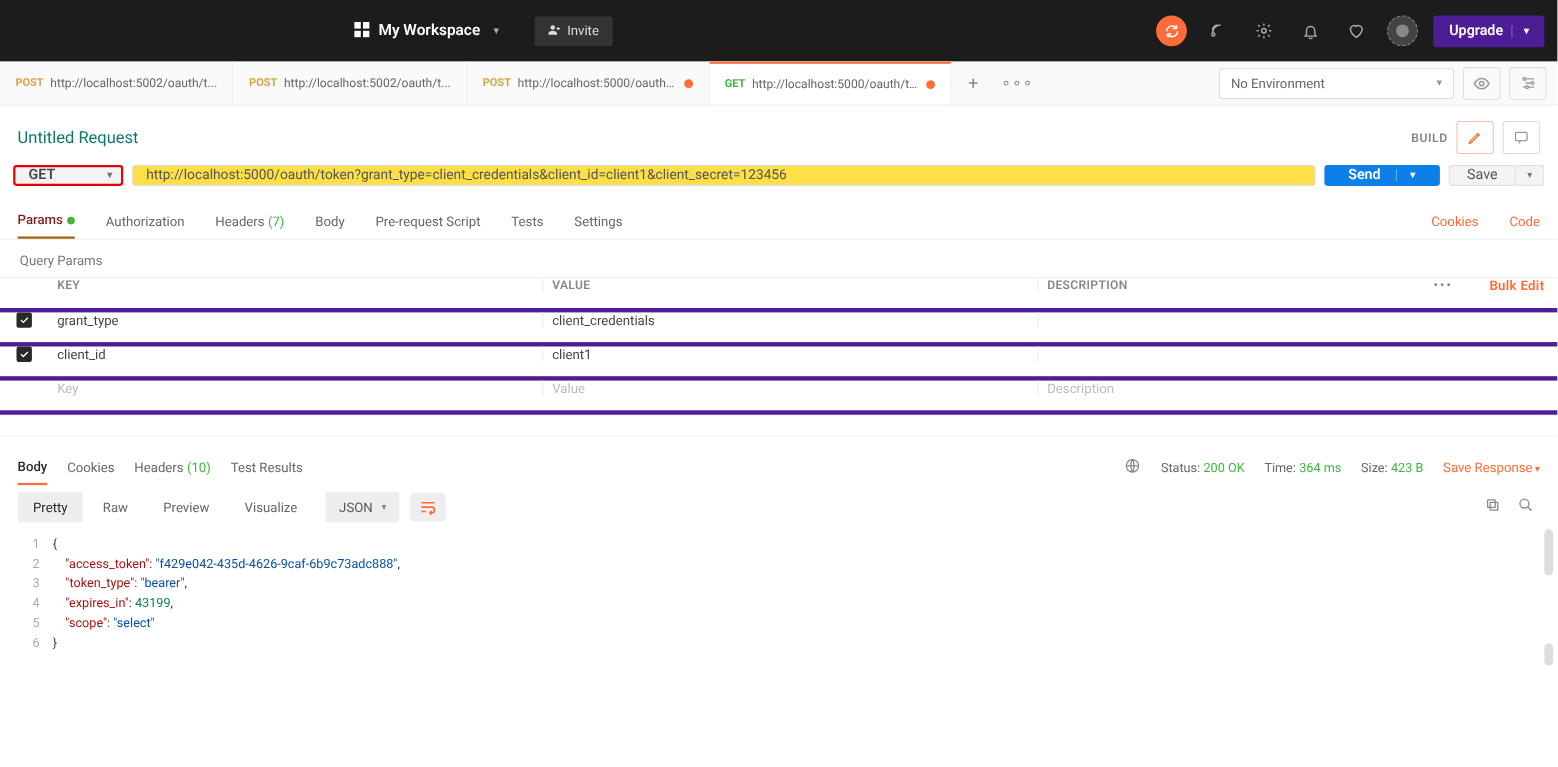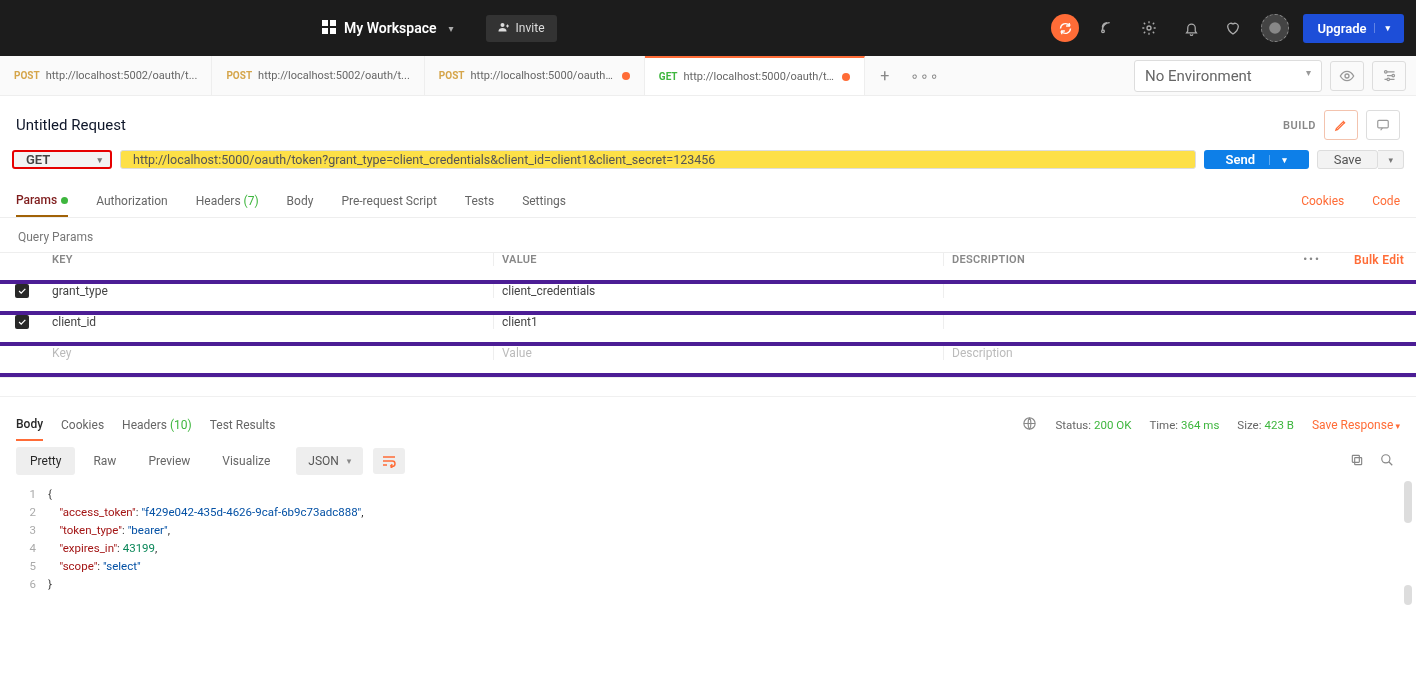--- a/index.html
+++ b/index.html
@@ -8,40 +8,40 @@
 .tb-left { display:flex; align-items:center; gap:8px; margin-left: 310px;}
 .ws-icon svg { fill:#fff; }
 .ws-name { font-size:14px; font-weight:600; }
 .ws-caret { color:#aaa; margin-left:4px; font-size:10px;}
 .invite-btn { margin-left:24px; background:#333; color:#ddd; padding:6px 12px; border-radius:3px; display:flex;align-items:center;gap:6px;font-size:12px;cursor:pointer;}
 .tb-right { margin-left:auto; display:flex; align-items:center; gap:14px; }
 .icon-btn { width:28px; height:28px; display:flex; align-items:center; justify-content:center; color:#aaa; cursor:pointer; font-size:15px; }
 .sync-badge { width:28px; height:28px; border-radius:50%; background:#ff6c37; display:flex;align-items:center;justify-content:center;}
 .sync-badge svg { stroke:#fff; fill:none; }
 .avatar { width:28px; height:28px; border-radius:50%; background:#444; border:1px dashed #888; display:flex;align-items:center;justify-content:center;}
-.upgrade-btn { background:#1d4ed8; color:#fff; padding:7px 14px; border-radius:3px; font-size:13px; font-weight:600; cursor:pointer; display:flex; align-items:center; gap:8px;}
+.upgrade-btn { background:#4c1d95; color:#fff; padding:7px 14px; border-radius:3px; font-size:13px; font-weight:600; cursor:pointer; display:flex; align-items:center; gap:8px;}
 .upgrade-caret { border-left:1px solid rgba(255,255,255,0.3); padding-left:10px; font-size:9px;}
 
 .tabrow { height:40px; background:#fafafa; border-bottom:1px solid #eee; display:flex; align-items:stretch; }
 .tab { display:flex; align-items:center; padding:0 14px; border-right:1px solid #eee; font-size:11px; color:#666; cursor:pointer; max-width:220px; gap:6px; white-space:nowrap; overflow:hidden;}
 .tab.active { background:#fff; border-top:2px solid #ff6c37; }
 .tab .m { font-size:10px; font-weight:700; }
 .m-post { color:#d5a54a; }
 .m-get { color:#3eb63e; }
 .tab .ttext { overflow:hidden; text-overflow:ellipsis; }
 .dot-unsaved { width:8px;height:8px;border-radius:50%;background:#ff6c37;flex-shrink:0;}
 .tab-plus { width:40px; display:flex;align-items:center;justify-content:center;color:#888;font-size:16px;cursor:pointer;}
 .tab-more { width:40px; display:flex;align-items:center;justify-content:center;color:#888;font-size:14px;cursor:pointer;letter-spacing:1px;}
 .env-area { margin-left:auto; display:flex; align-items:center; gap:8px; padding-right:10px;}
-.env-select { border:1px solid #ddd; background:#fff; padding:6px 40px 6px 10px; color:#666; font-size:15px; border-radius:3px; position:relative; cursor:pointer; width:188px;}
+.env-select { border:1px solid #ddd; background:#fff; padding:6px 40px 6px 10px; color:#666; font-size:12px; border-radius:3px; position:relative; cursor:pointer; width:214px;}
 .env-select::after { content:"▾"; position:absolute; right:10px; color:#999; font-size:10px;}
 .env-icon-btn { border:1px solid #ddd; width:34px;height:30px;border-radius:3px; display:flex;align-items:center;justify-content:center;color:#888;cursor:pointer;}
 
 .req-header { padding:14px 16px 10px; display:flex; align-items:center; }
-.req-title { font-size:15px; color:#0f172a; }
+.req-title { font-size:15px; color:#0f766e; }
 .build-tag { margin-left:auto; color:#888; font-size:11px; font-weight:600; letter-spacing:0.5px;}
 .hdr-icn { border:1px solid #ddd; width:34px;height:30px;border-radius:3px; display:flex;align-items:center;justify-content:center;color:#888;cursor:pointer; margin-left:8px;}
 .hdr-icn.editactive { color:#ff6c37; border-color:#f3c3ae;}
 
 .reqbar { display:flex; align-items:stretch; padding:0 12px 8px; gap:8px;}
 .method-box { border:2px solid #e60000; background:#f3f3f3; display:flex;align-items:center;padding:0 12px;font-weight:600;color:#444;font-size:13px;cursor:pointer; min-width:100px; border-radius:3px; position:relative;}
 .method-caret{ position:absolute; right:8px; color:#777; font-size:9px;}
 .url-input { flex:1; border:1px solid #ddd; background:#fde047; padding:0 12px; font-size:12.5px; color:#555; border-radius:3px; display:flex;align-items:center;}
 .send-btn { background:#0d7fe8; color:#fff; font-size:13px; font-weight:600; border-radius:3px; padding:0 22px; display:flex;align-items:center; gap:14px; cursor:pointer;}
 .send-caret { border-left:1px solid rgba(255,255,255,0.35); padding-left:12px; font-size:9px;}

